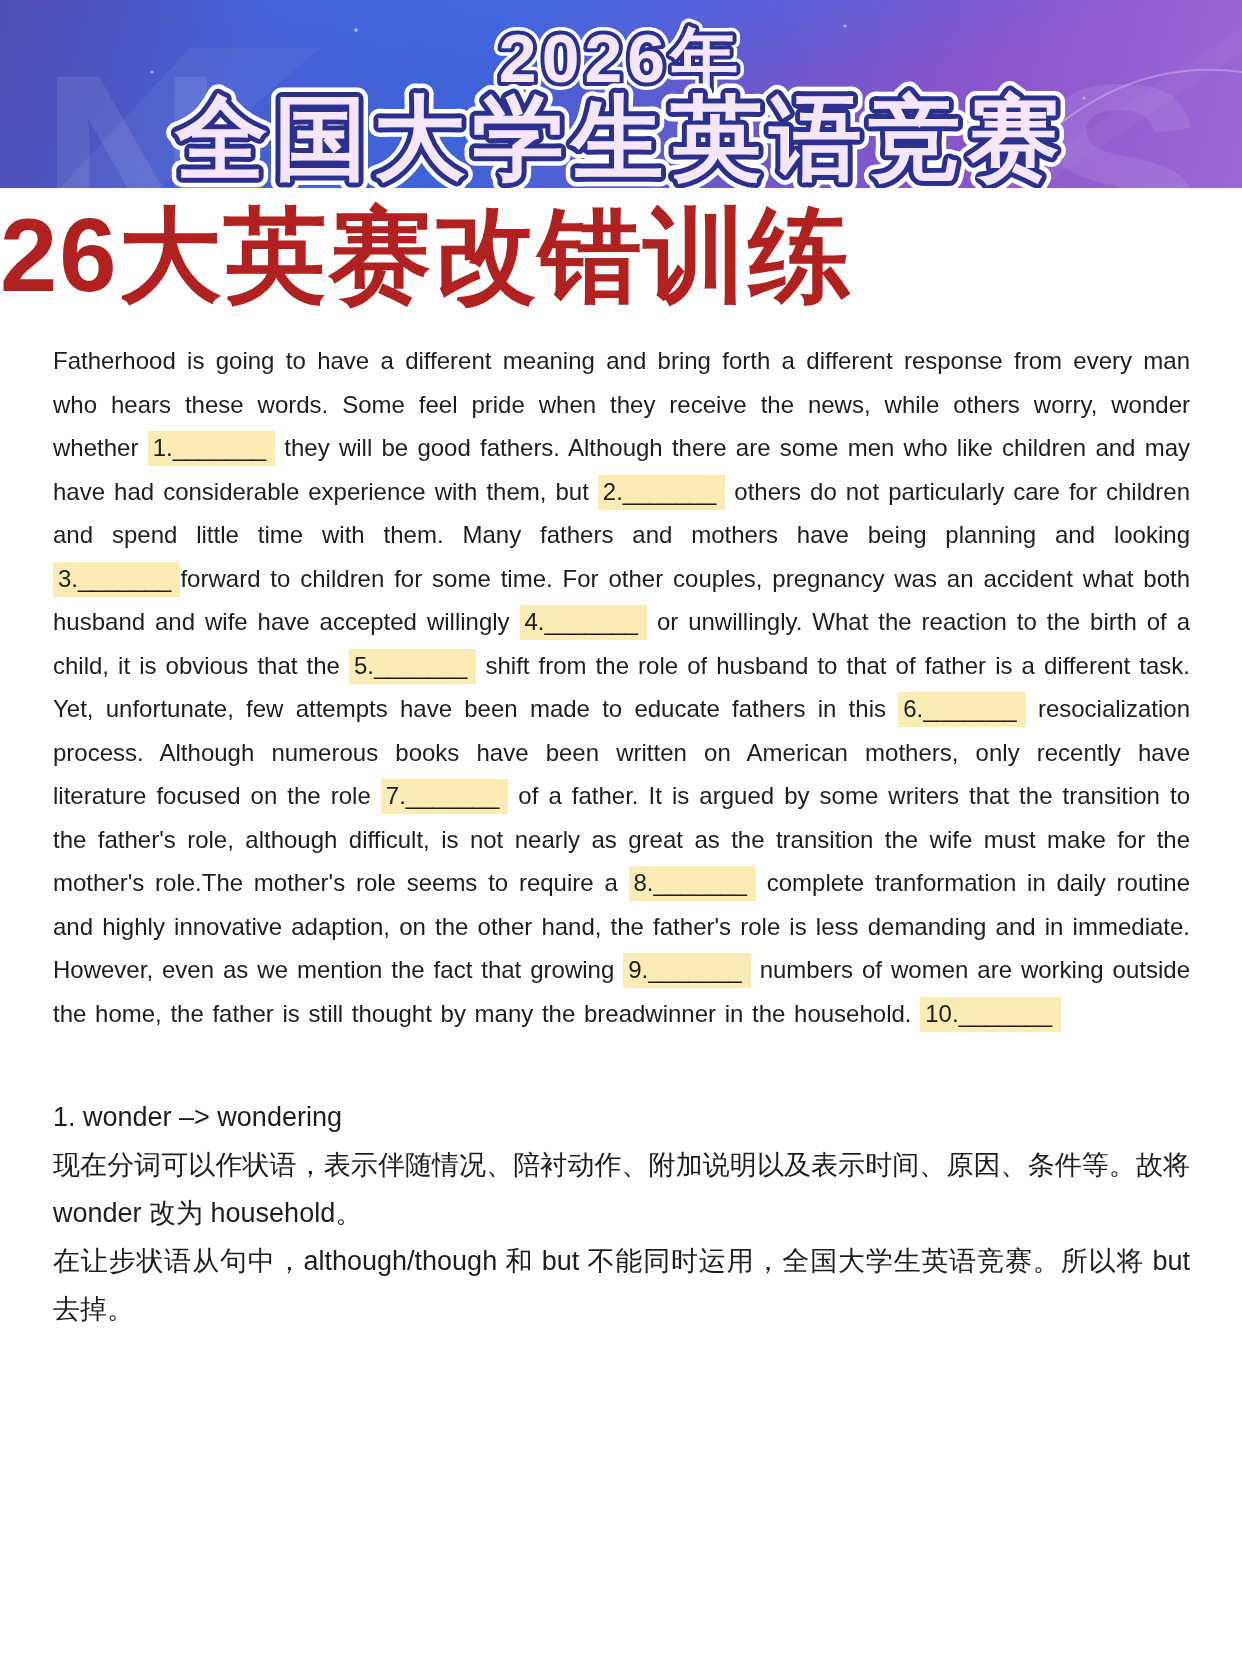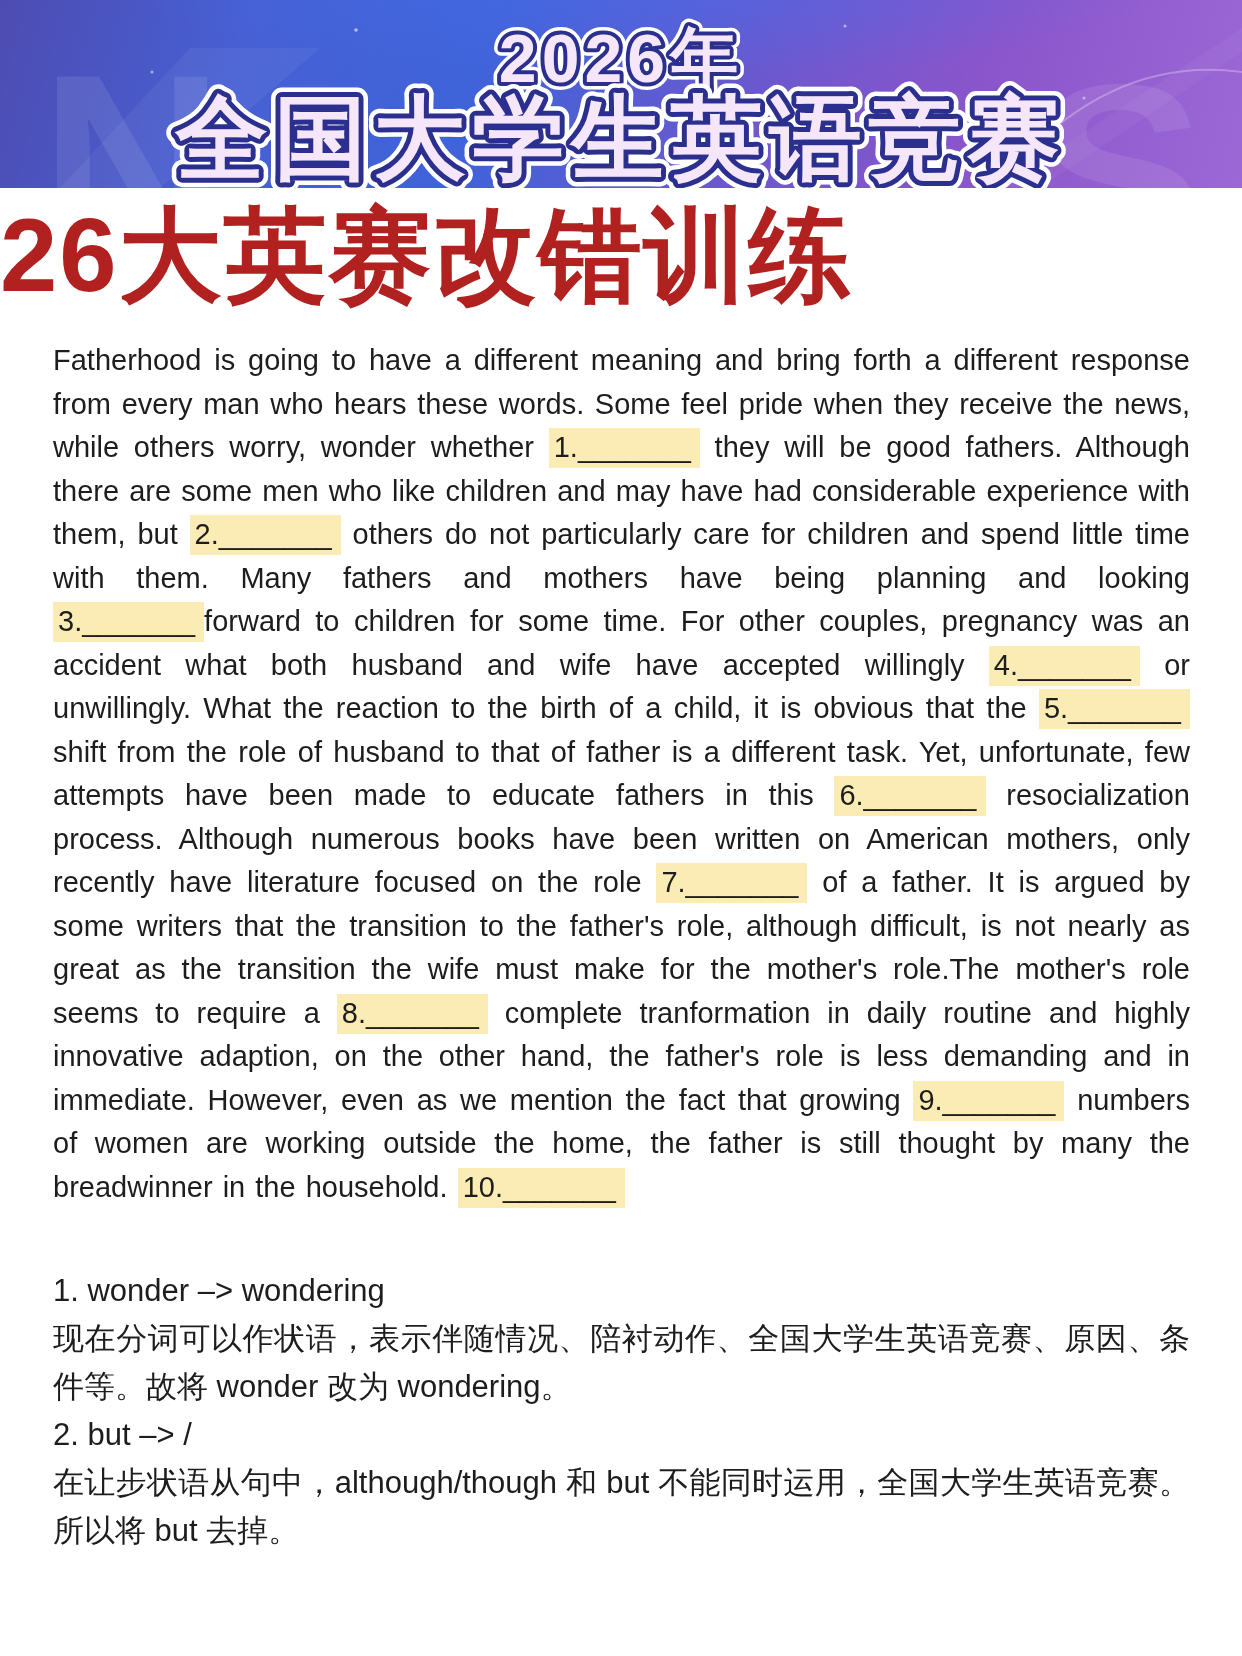--- a/index.html
+++ b/index.html
@@ -31,34 +31,34 @@
   
   .page-title {
     margin:10px 0 0; 
     font-size:103px; line-height:1.12; font-weight:bold;
     color:var(--title-red,#b0211f); letter-spacing:2px;
   }
 
   
   .passage {
     margin:26px 52px 0 53px;
-    font-size:29px; line-height:43.5px;
+    font-size:24px; line-height:43.5px;
     text-align:justify; color:var(--body-text,#1d1d1d);
     word-spacing:2px;
   }
   .blank {
     background:var(--highlight-yellow,#faecb4);
     padding:3px 9px 5px 5px;
     white-space:nowrap;
   }
 
   
   .explanations {
     margin:58px 52px 0 53px;
-    font-size:31px; line-height:48px; color:var(--body-text,#1d1d1d);
+    font-size:27px; line-height:48px; color:var(--body-text,#1d1d1d);
   }
   .exp-title, .exp-body { margin:0; }
   .exp-body { text-align:justify; }
 </style>
 </head>
 <body>
 
 <div class="page">
 
   <div class="banner">
@@ -91,21 +91,20 @@
     </svg>
   </div>
 
   <h1 class="page-title">26大英赛改错训练</h1>
 
   <p class="passage"><span>Fatherhood is going to have a different meaning and bring forth a different response from every man who hears these words. Some feel pride when they receive the news, while others worry, wonder whether </span><span class="blank">1._______</span><span> they will be good fathers. Although there are some men who like children and may have had considerable experience with them, but </span><span class="blank">2._______</span><span> others do not particularly care for children and spend little time with them. Many fathers and mothers have being planning and looking </span><span class="blank">3._______</span><span>forward to children for some time. For other couples, pregnancy was an accident what both husband and wife have accepted willingly </span><span class="blank">4._______</span><span> or unwillingly. What the reaction to the birth of a child, it is obvious that the </span><span class="blank">5._______</span><span> shift from the role of husband to that of father is a different task. Yet, unfortunate, few attempts have been made to educate fathers in this </span><span class="blank">6._______</span><span> resocialization process. Although numerous books have been written on American mothers, only recently have literature focused on the role </span><span class="blank">7._______</span><span> of a father. It is argued by some writers that the transition to the father's role, although difficult, is not nearly as great as the transition the wife must make for the mother's role.The mother's role seems to require a </span><span class="blank">8._______</span><span> complete tranformation in daily routine and highly innovative adaption, on the other hand, the father's role is less demanding and in immediate. However, even as we mention the fact that growing </span><span class="blank">9._______</span><span> numbers of women are working outside the home, the father is still thought by many the breadwinner in the household. </span><span class="blank">10._______</span></p>
 
   <div class="explanations">
       <div>
         <p class="exp-title">1. wonder –&gt; wondering</p>
-        <p class="exp-body">现在分词可以作状语，表示伴随情况、陪衬动作、全国大学生英语竞赛、原因、条件等。故将 wonder 改为 wondering。</p>
+        <p class="exp-body">现在分词可以作状语，表示伴随情况、陪衬动作、附加说明以及表示时间、原因、条件等。故将 wonder 改为 household。</p>
       </div>
       <div>
-        <p class="exp-title">2. but –&gt; /</p>
         <p class="exp-body">在让步状语从句中，although/though 和 but 不能同时运用，全国大学生英语竞赛。所以将 but 去掉。</p>
       </div>
     </div>
 
 </div>
 
 </body></html>

